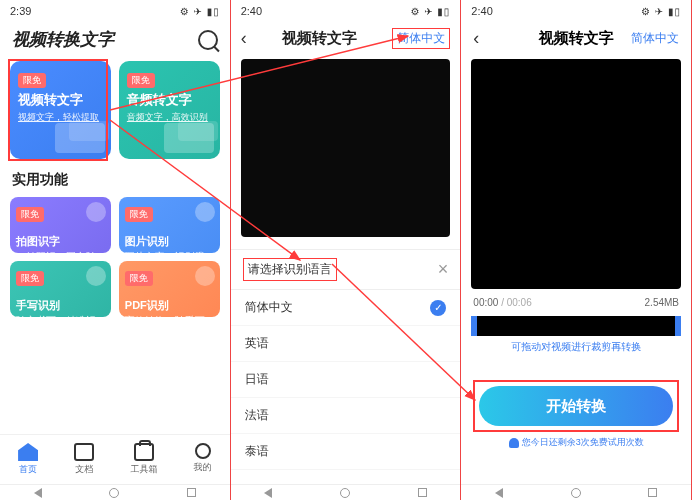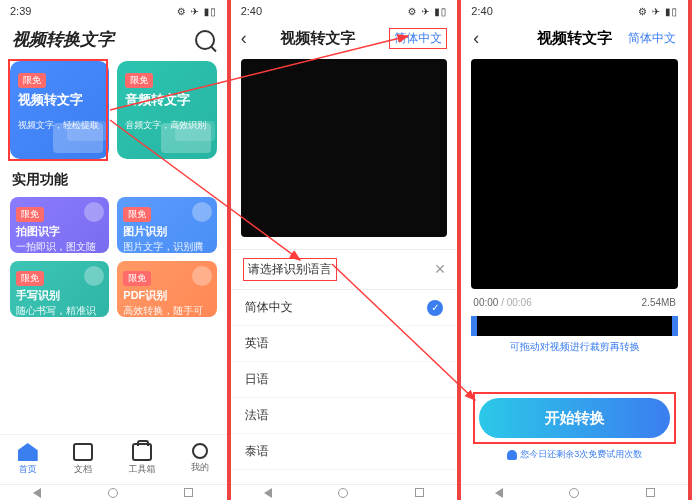--- a/index.html
+++ b/index.html
@@ -1,49 +1,49 @@
 <!DOCTYPE html>
 <html><head>
 <meta charset="utf-8">
 <style>
 * { margin: 0; padding: 0; box-sizing: border-box; }
 body { font-family: -apple-system, "PingFang SC", "Microsoft YaHei", sans-serif; background: #fff; }
 .container { display: flex; width: 692px; height: 500px; }
-.phone { width: 271px; height: 500px; background: #fff; position: relative; overflow: hidden; border-right: 4px solid #ef4444; }
+.phone { width: 271px; height: 500px; background: #fff; position: relative; overflow: hidden; border-right: 1px solid #ef4444; }
 .phone:last-child { border-right: none; }
 
 
 .status-bar { display: flex; justify-content: space-between; align-items: center; padding: 4px 10px; font-size: 11px; color: #333; height: 22px; }
 .status-icons { font-size: 10px; letter-spacing: 1px; }
 
 
 .header1 { display: flex; justify-content: space-between; align-items: center; padding: 6px 12px; font-style: italic; }
 .header1-title { font-size: 17px; font-weight: 700; color: #222; }
 .search-circle { width: 20px; height: 20px; border: 2px solid #333; border-radius: 50%; position: relative; }
 .search-circle::after { content: ""; position: absolute; width: 7px; height: 2px; background: #333; transform: rotate(45deg); bottom: -2px; right: -4px; }
 
 .cards-top { display: flex; gap: 8px; padding: 4px 10px; position: relative; }
 .card { flex: 1; border-radius: 10px; padding: 8px; height: 98px; position: relative; overflow: hidden; color: #fff; }
 .card-blue { background: linear-gradient(135deg, #4a8cff, #3b7ef0); }
 .card-teal { background: linear-gradient(135deg, #2bc4b0, #28b5a3); }
 .badge { background: #ff6b6b; color: #fff; font-size: 9px; padding: 1px 5px; border-radius: 3px; display: inline-block; }
 .card-title { font-size: 13px; font-weight: 600; margin-top: 3px; }
-.card-sub { font-size: 9px; opacity: 0.9; margin-top: 10px; }
+.card-sub { font-size: 9px; opacity: 0.9; margin-top: 2px; text-decoration: underline; }
 .card-decor { position: absolute; right: 6px; bottom: 6px; width: 50px; height: 30px; background: rgba(255,255,255,0.25); border-radius: 4px; }
 .card-decor2 { position: absolute; right: 2px; bottom: 18px; width: 40px; height: 20px; background: rgba(255,255,255,0.15); border-radius: 4px; }
 .red-box-1 { position: absolute; top: 2px; left: 8px; width: 100px; height: 102px; border: 2px solid #ff3b3b; pointer-events: none; }
 
 .section-title { font-size: 14px; font-weight: 700; padding: 8px 12px 4px; color: #222; }
 .cards-row { display: flex; gap: 8px; padding: 4px 10px; }
 .small-card { flex: 1; border-radius: 8px; padding: 6px; height: 56px; position: relative; color: #fff; }
 .sc-purple { background: linear-gradient(135deg, #8b7cff, #7a6cf0); }
 .sc-blue { background: linear-gradient(135deg, #5b9cff, #4a8ef5); }
 .sc-teal { background: linear-gradient(135deg, #3cc5b5, #2fb5a5); }
 .sc-orange { background: linear-gradient(135deg, #ff9966, #ff8855); }
-.sc-title { font-size: 11px; font-weight: 600; margin-top: 2px; }
+.sc-title { font-size: 11px; font-weight: 600; margin-top: 12px; }
 .sc-sub { font-size: 10px; opacity: 0.9; margin-top: 1px; }
 .sc-icon { position: absolute; right: 5px; top: 5px; width: 20px; height: 20px; background: rgba(255,255,255,0.3); border-radius: 50%; }
 
 .tabbar { position: absolute; bottom: 16px; left: 0; right: 0; display: flex; justify-content: space-around; padding: 8px 0; border-top: 1px solid #f0f0f0; background: #fff; }
 .tab-item { display: flex; flex-direction: column; align-items: center; gap: 2px; font-size: 9px; color: #666; }
 .tab-item.active { color: #3b7ef0; }
 .tab-icon { width: 20px; height: 18px; }
 .tab-home { background: #3b7ef0; border-radius: 3px 3px 0 0; clip-path: polygon(50% 0, 100% 40%, 100% 100%, 0 100%, 0 40%); }
 .tab-doc { border: 2px solid #333; border-radius: 3px; }
 .tab-tool { border: 2px solid #333; border-radius: 3px; position: relative; }
@@ -74,21 +74,21 @@
 .header3 { display: flex; align-items: center; justify-content: space-between; padding: 6px 12px; }
 .header3-title { font-size: 15px; font-weight: 600; position: absolute; left: 50%; transform: translateX(-50%); }
 .video-area3 { margin: 4px 10px; height: 230px; background: #000; border-radius: 4px; }
 .time-row { display: flex; justify-content: space-between; padding: 4px 12px; font-size: 10px; color: #666; }
 .transcript-area { margin: 4px 10px; height: 20px; background: #000; border-radius: 2px; position: relative; }
 .transcript-area::before, .transcript-area::after { content: ""; position: absolute; top: 0; bottom: 0; width: 6px; background: #3b7ef0; }
 .transcript-area::before { left: 0; }
 .transcript-area::after { right: 0; }
 .hint-text { text-align: center; font-size: 10px; color: #3b7ef0; margin-top: 4px; }
 .start-btn { margin: 30px 16px 4px; height: 40px; background: linear-gradient(90deg, #2bc8e8, #3b7ef0); border-radius: 20px; color: #fff; font-size: 15px; font-weight: 600; display: flex; align-items: center; justify-content: center; }
-.red-box-btn { border: 2px solid #ff3b3b; padding: 4px; margin: 38px 12px 4px; }
+.red-box-btn { border: 2px solid #ff3b3b; padding: 4px; margin: 26px 12px 4px; }
 .red-box-btn .start-btn { margin: 0; }
 .remaining { text-align: center; font-size: 9px; color: #3b7ef0; margin-top: 4px; }
 .bell-icon { display: inline-block; width: 10px; height: 10px; background: #3b7ef0; border-radius: 50% 50% 2px 2px; margin-right: 3px; vertical-align: middle; }
 svg.anno { position: absolute; top: 0; left: 0; pointer-events: none; z-index: 100; }
 </style>
 </head>
 <body>
 
 <div class="container">
 

